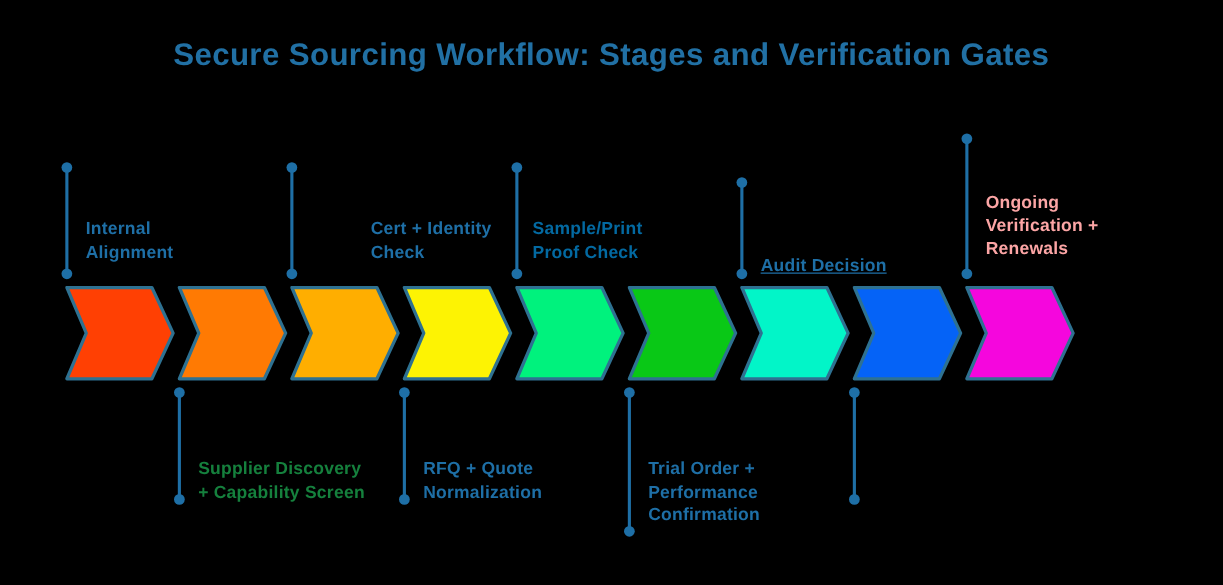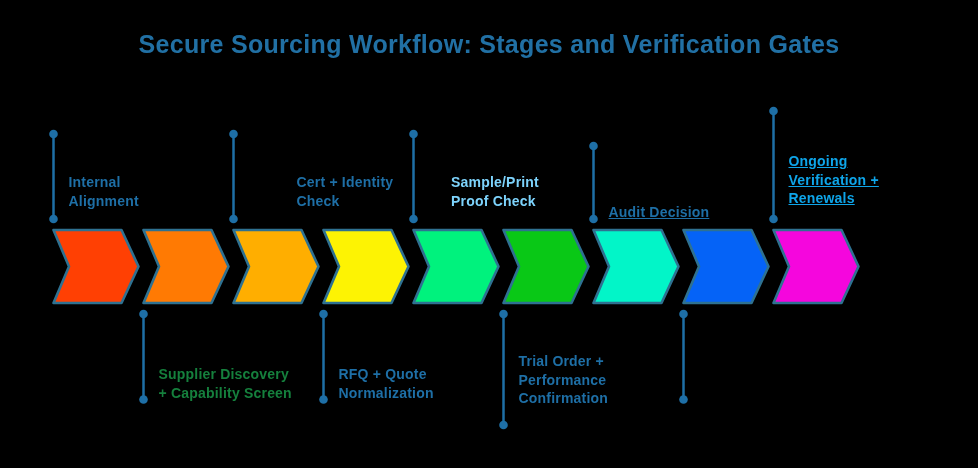--- a/index.html
+++ b/index.html
@@ -68,23 +68,23 @@
     </svg>
   <div id="labels">
       <div class="gate-label" style="left: 68.5px; top: 173px; color: rgb(30, 111, 166);">Internal
 Alignment</div>
       <div class="gate-label" style="left: 158.5px; top: 365px; color: #15803d;">Supplier Discovery
 + Capability Screen</div>
       <div class="gate-label" style="left: 248.5px; top: 173px; color: rgb(30, 111, 166); margin-left: 48px;">Cert + Identity
 Check</div>
       <div class="gate-label" style="left: 338.5px; top: 365px; color: rgb(30, 111, 166);">RFQ + Quote
 Normalization</div>
-      <div class="gate-label" style="left: 451px; top: 173px; color: #7dd3fc;">Sample/Print
+      <div class="gate-label" style="left: 426px; top: 173px; color: #0369a1;">Sample/Print
 Proof Check</div>
-      <div class="gate-label" style="left: 518.5px; top: 352px; color: rgb(30, 111, 166);">Trial Order +
+      <div class="gate-label" style="left: 518.5px; top: 365px; color: rgb(30, 111, 166);">Trial Order +
 Performance
 Confirmation</div>
       <div class="gate-label" style="left: 608.5px; top: 203px; color: rgb(30, 111, 166); text-decoration: underline;">Audit Decision</div>
-      <div class="gate-label" style="left: 788.5px; top: 152px; color: #0ea5e9; text-decoration: underline;">Ongoing
+      <div class="gate-label" style="left: 788.5px; top: 152px; color: #fca5a5;">Ongoing
 Verification +
 Renewals</div>
     </div>
 </div>
 
 </body></html>

